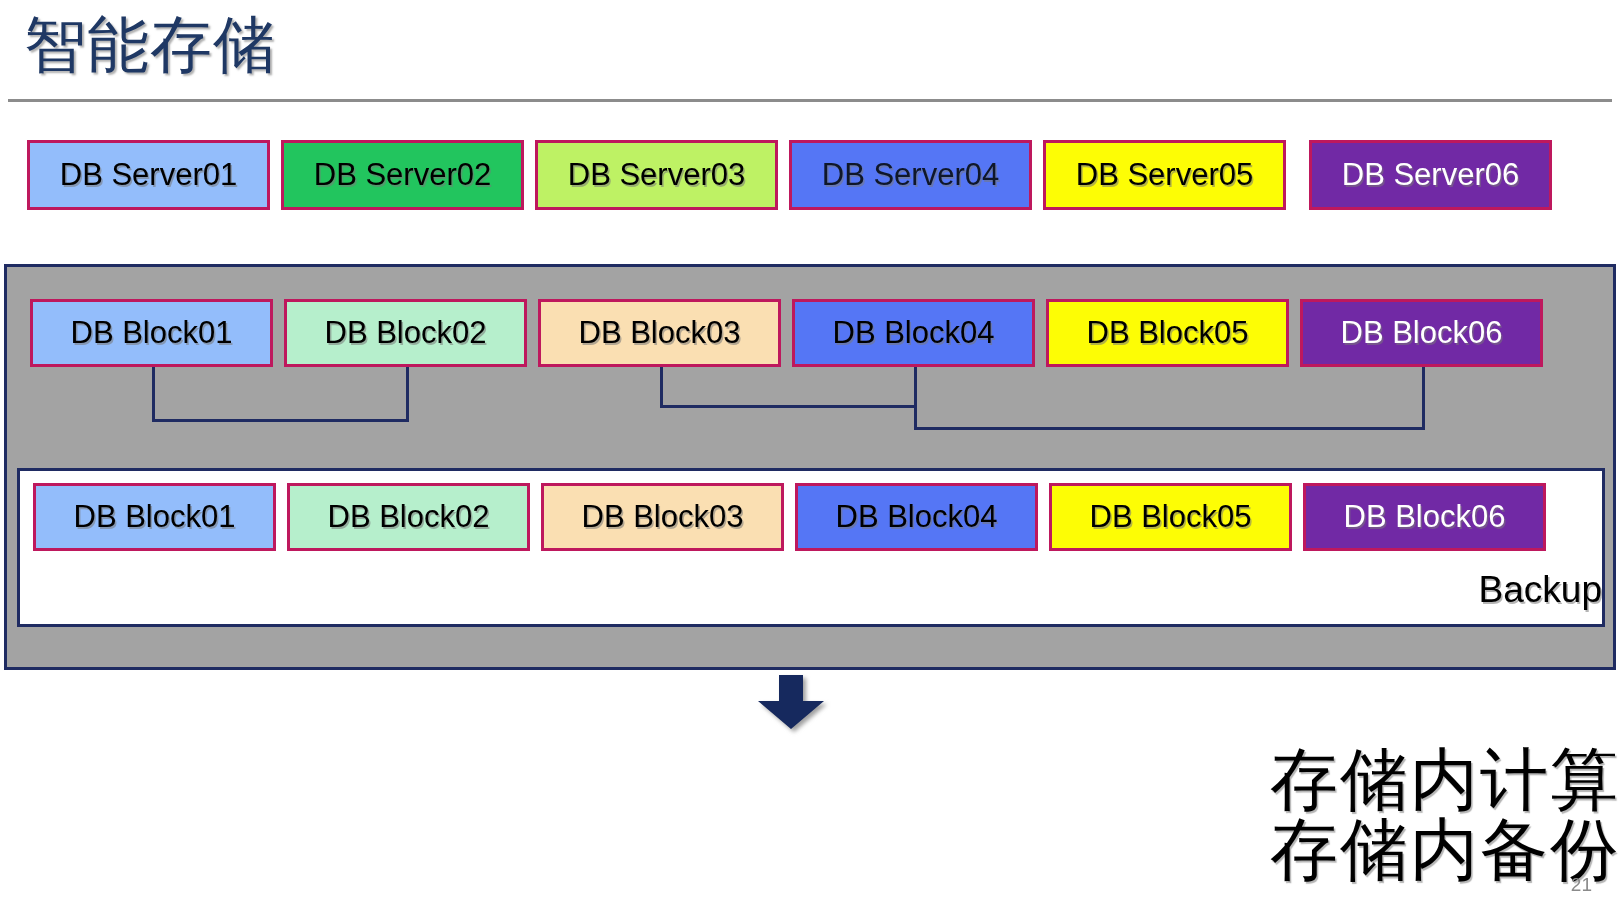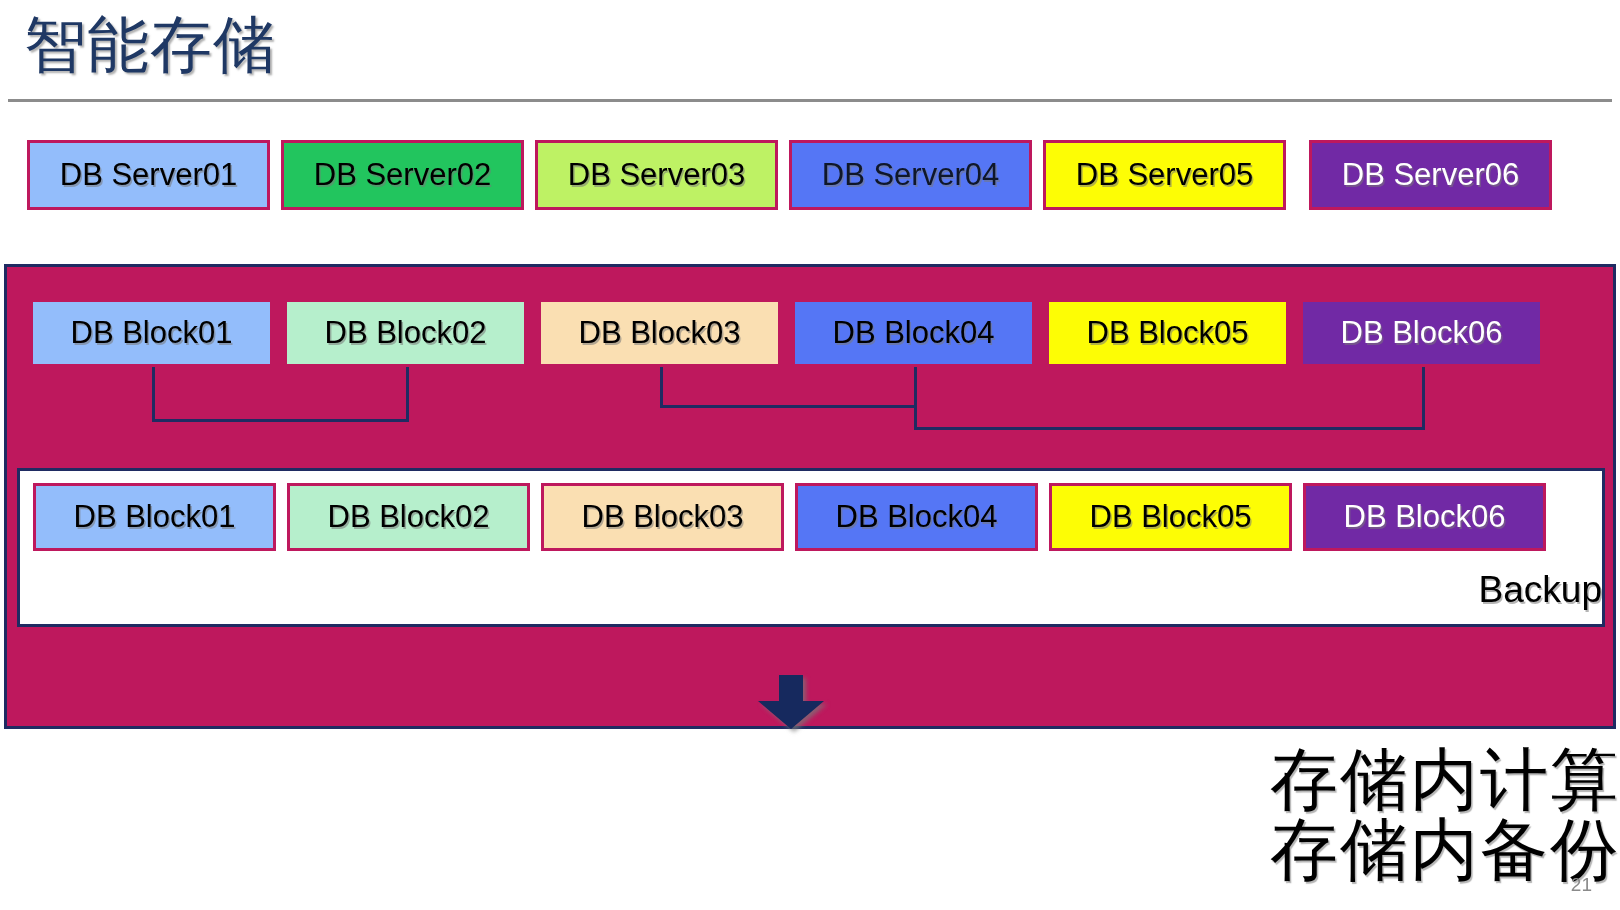--- a/index.html
+++ b/index.html
@@ -51,23 +51,23 @@
     text-shadow: 1.5px 1.5px 0.5px rgba(120,120,120,0.55);
   }
   .cbox.light-text { color: #FFFFFF; }
 
   
   #storage-container {
     position: absolute;
     left: 4px;
     top: 264px;
     width: 1612px;
-    height: 465px;
+    height: 406px;
     box-sizing: border-box;
-    background: #be185d;
+    background: #a3a3a3;
     border: 3px solid #1F2B62;
   }
 
   
   #backup-box {
     position: absolute;
     left: 10px;
     top: 201px;
     width: 1588px;
     height: 159px;

